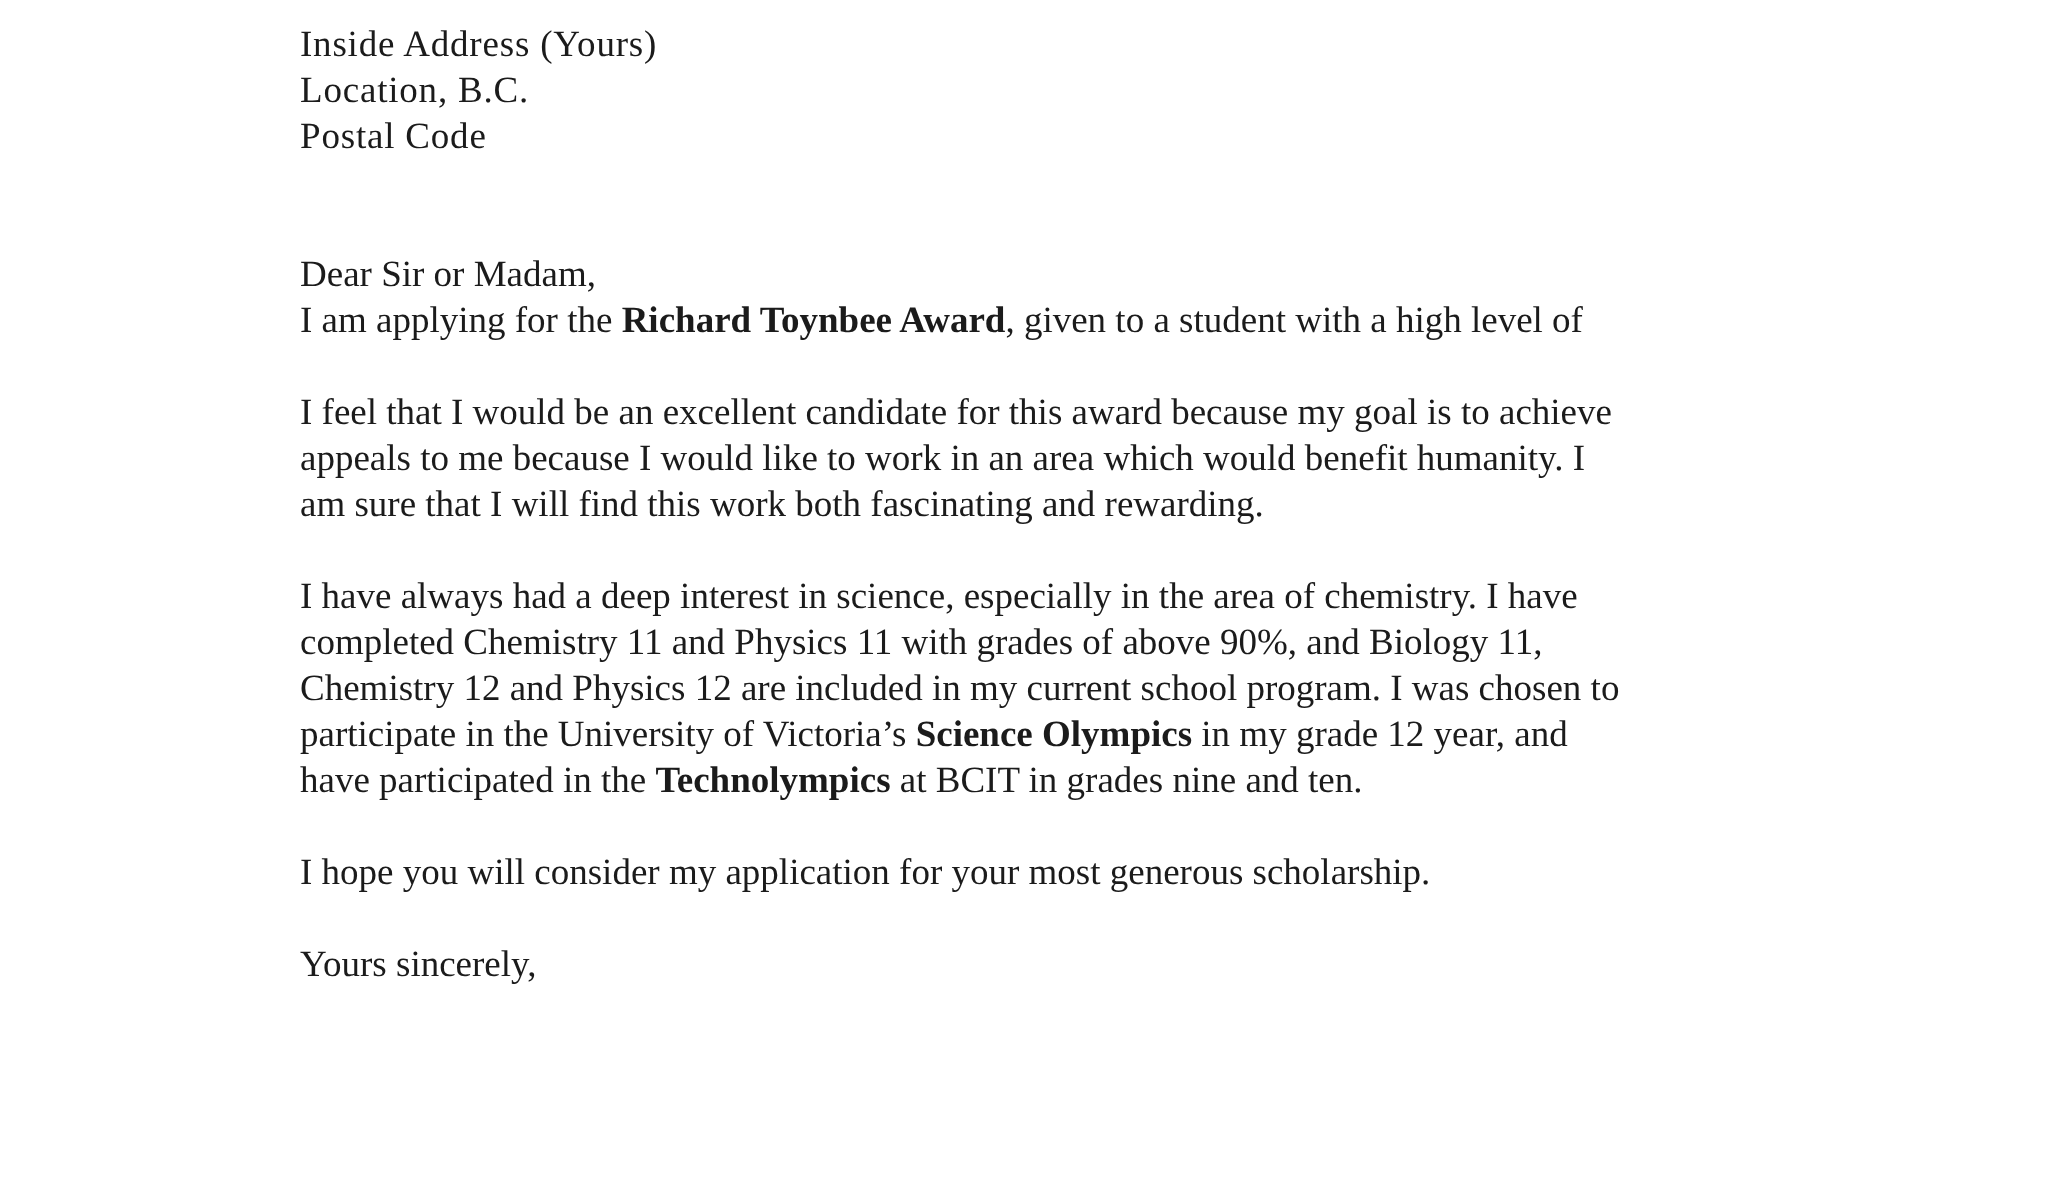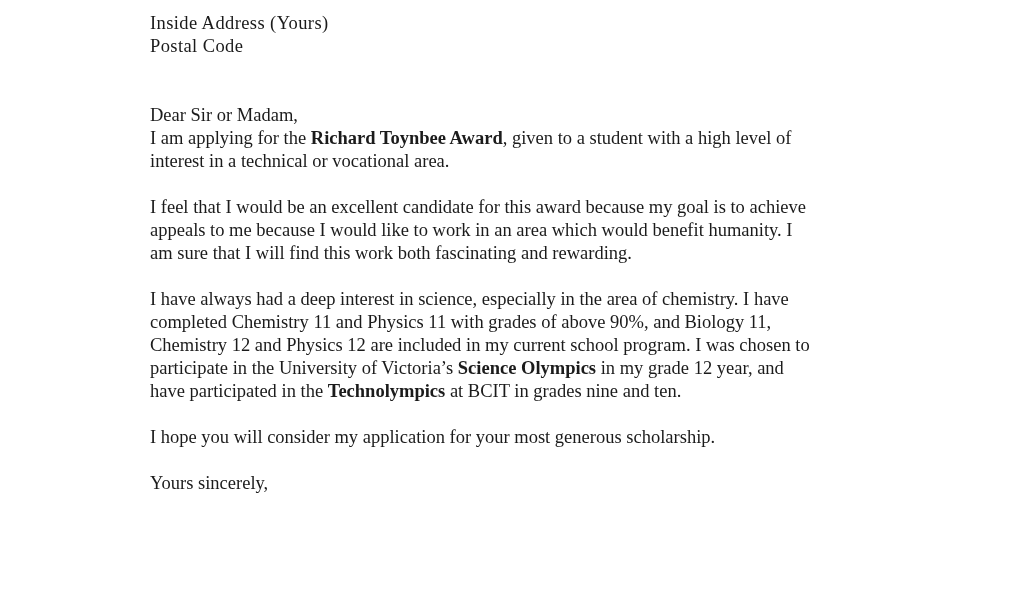--- a/index.html
+++ b/index.html
@@ -47,29 +47,29 @@
   }
 </style>
 </head>
 <body>
 
 <div class="page">
   <div class="content">
 
     <div class="sender">
       <div class="line">Inside Address (Yours)</div>
+      <div class="line">Location, B.C.</div>
       <div class="line">Postal Code</div>
     </div>
 
     <div class="salutation">Dear Sir or Madam,</div>
 
     <div>
         <div class="para">
           <div class="line"><span>I am applying for the </span><span class="b">Richard Toynbee Award</span><span>, given to a student with a high level of</span></div>
-          <div class="line"><span>interest in a technical or vocational area.</span></div>
         </div>
         <div class="para">
           <div class="line"><span>I feel that I would be an excellent candidate for this award because my goal is to achieve</span></div>
           <div class="line"><span>appeals to me because I would like to work in an area which would benefit humanity. I</span></div>
           <div class="line"><span>am sure that I will find this work both fascinating and rewarding.</span></div>
         </div>
         <div class="para">
           <div class="line"><span>I have always had a deep interest in science, especially in the area of chemistry. I have</span></div>
           <div class="line"><span>completed Chemistry 11 and Physics 11 with grades of above 90%, and Biology 11,</span></div>
           <div class="line"><span>Chemistry 12 and Physics 12 are included in my current school program. I was chosen to</span></div>

